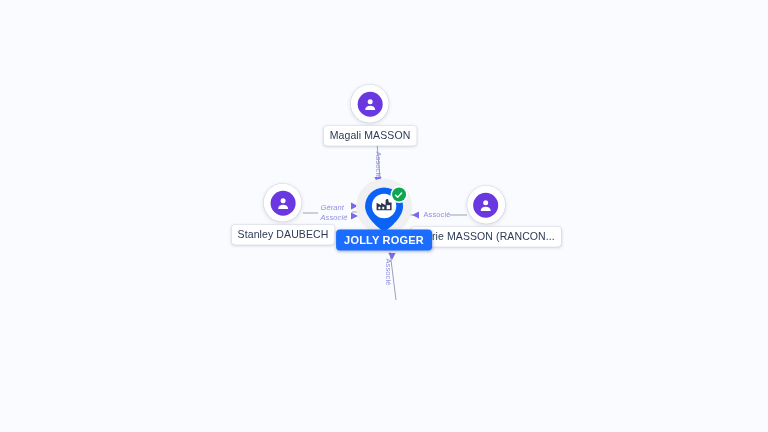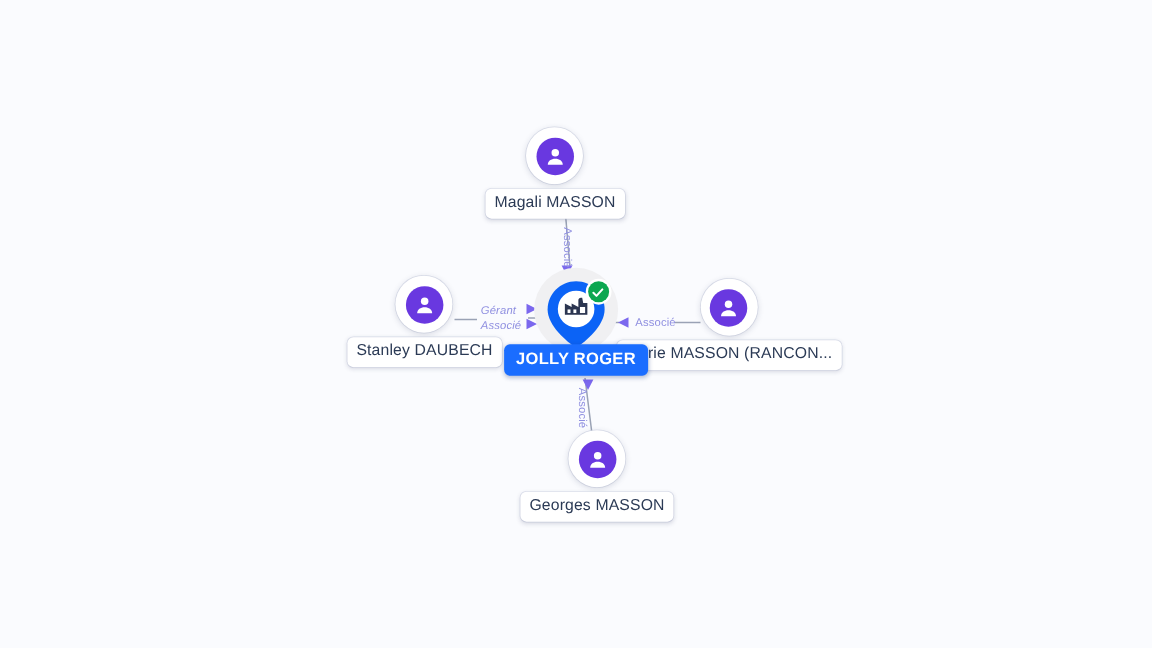--- a/index.html
+++ b/index.html
@@ -215,31 +215,20 @@
       <div class="avatar">
         <svg width="15" height="15" viewBox="0 0 24 24" fill="#ffffff">
           <circle cx="12" cy="8" r="4"></circle>
           <path d="M4 21c0-4.2 3.6-6.5 8-6.5s8 2.3 8 6.5z"></path>
         </svg>
       </div>
     </div>
     <div class="node-label">Marie MASSON (RANCON...</div>
   </div>
 
-  <div class="node" style="left:398px; top:317px;">
-    <div class="avatar-wrap">
-      <div class="avatar">
-        <svg width="15" height="15" viewBox="0 0 24 24" fill="#ffffff">
-          <circle cx="12" cy="8" r="4"></circle>
-          <path d="M4 21c0-4.2 3.6-6.5 8-6.5s8 2.3 8 6.5z"></path>
-        </svg>
-      </div>
-    </div>
-    <div class="node-label">Georges MASSON</div>
-  </div>
 
   <div class="center-node" style="left:384px; top:218px;">
     <div class="pin-halo"></div>
     <div class="pin-box">
       <svg width="44" height="48" viewBox="0 0 44 48">
         <path d="M22 2 C11.5 2 3 10.4 3 20.8 C3 31.5 15.5 42 22 46.5 C28.5 42 41 31.5 41 20.8 C41 10.4 32.5 2 22 2 Z" fill="#0b63f6"></path>
         <circle cx="22" cy="20.5" r="12.2" fill="#ffffff"></circle>
       </svg>
       <div class="company-icon">
         <svg width="18" height="18" viewBox="0 0 24 24" fill="#2b3550">

